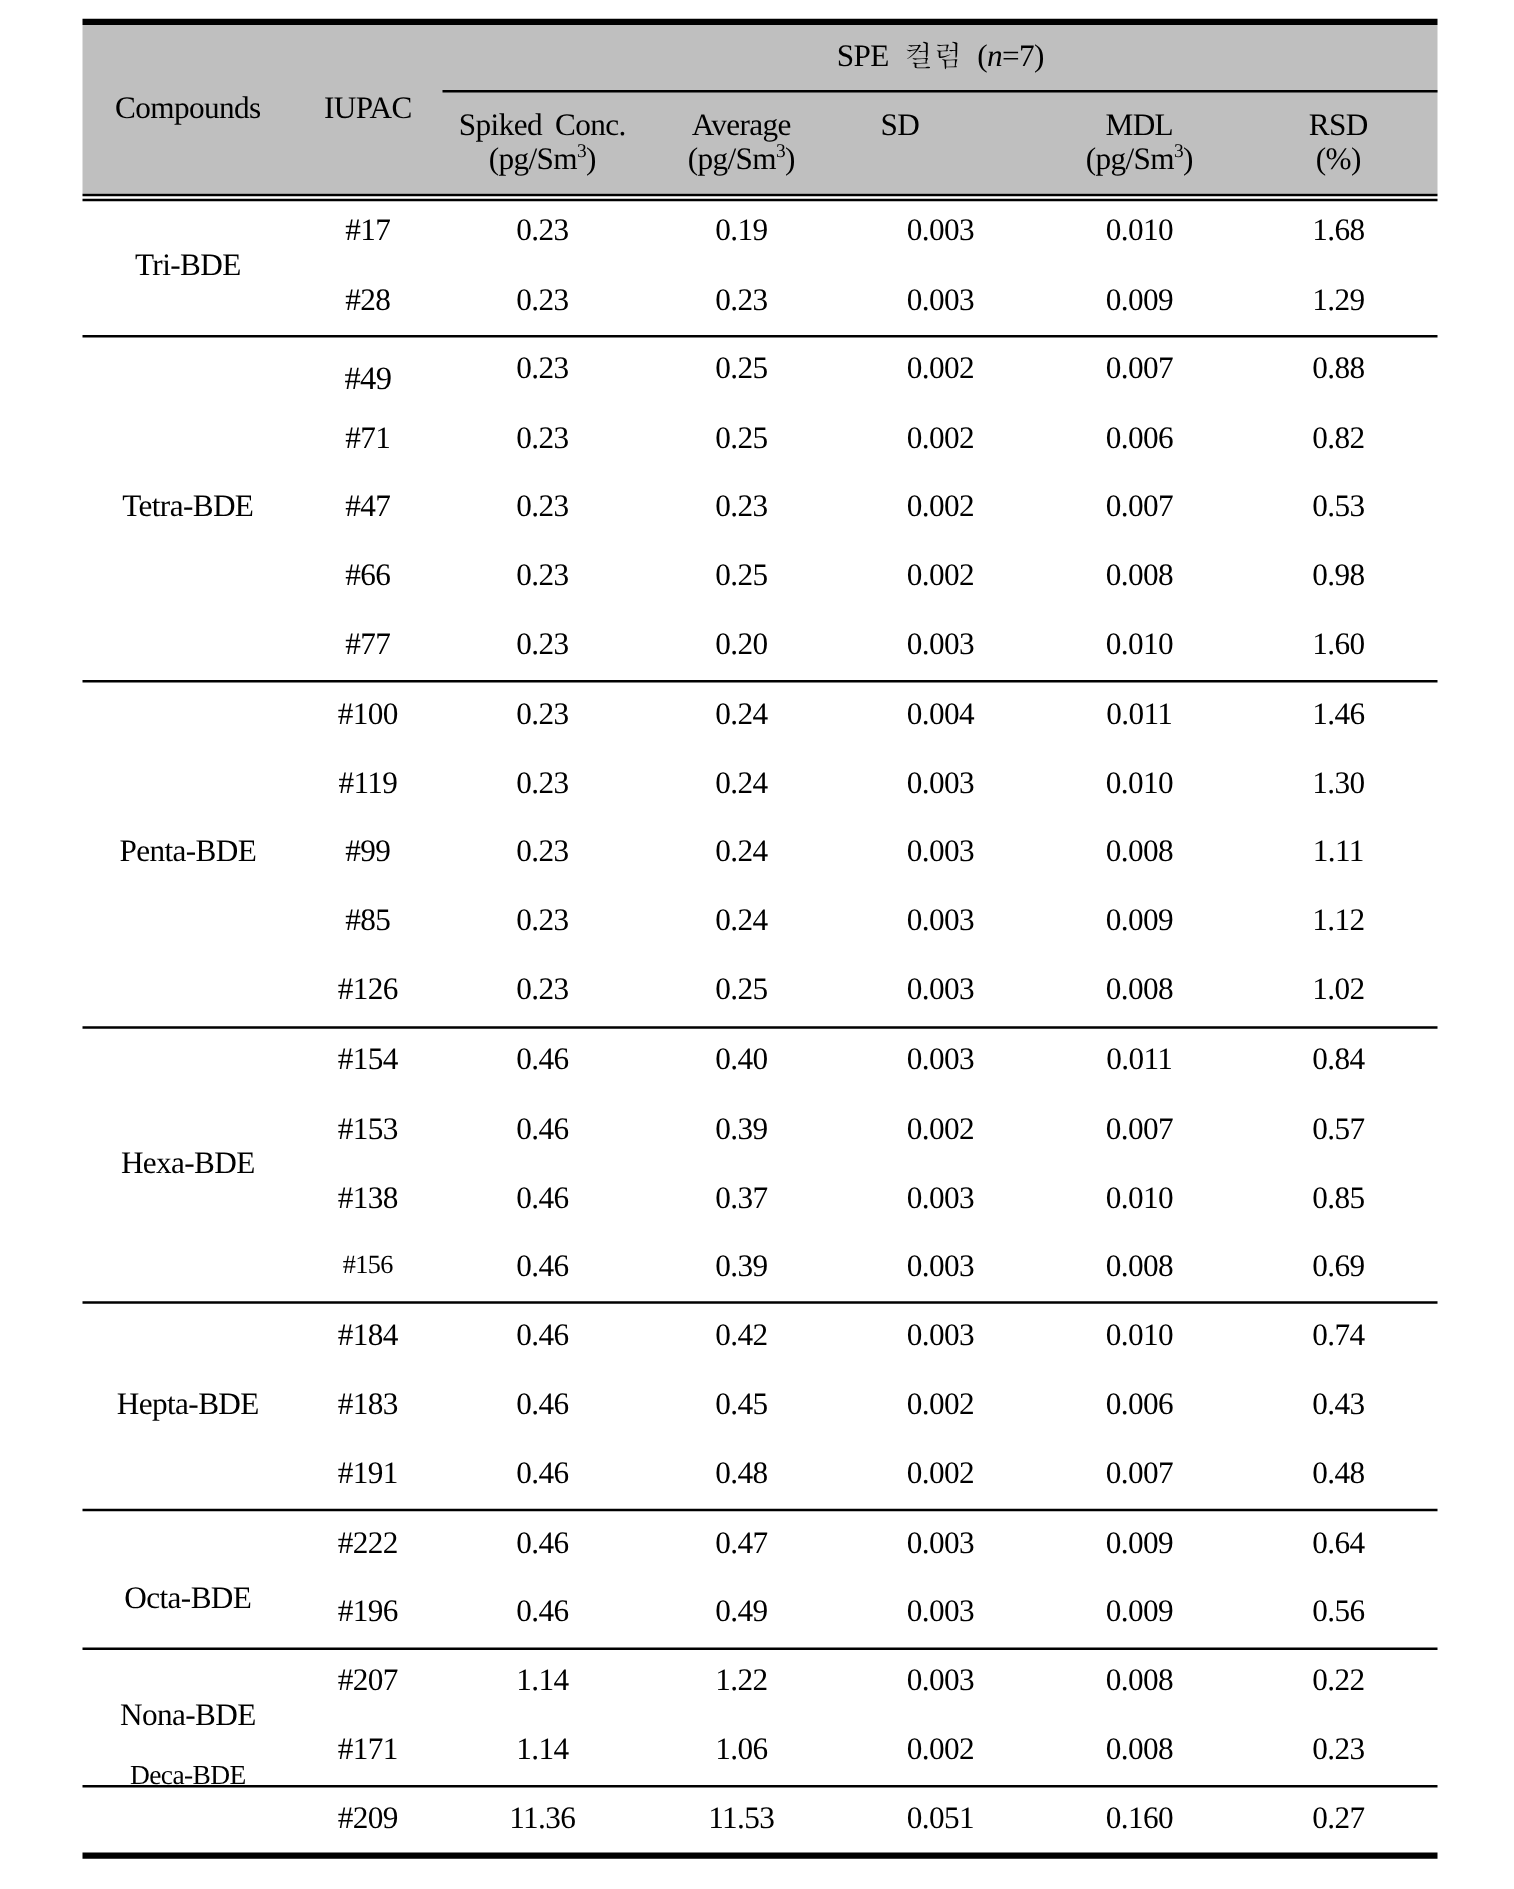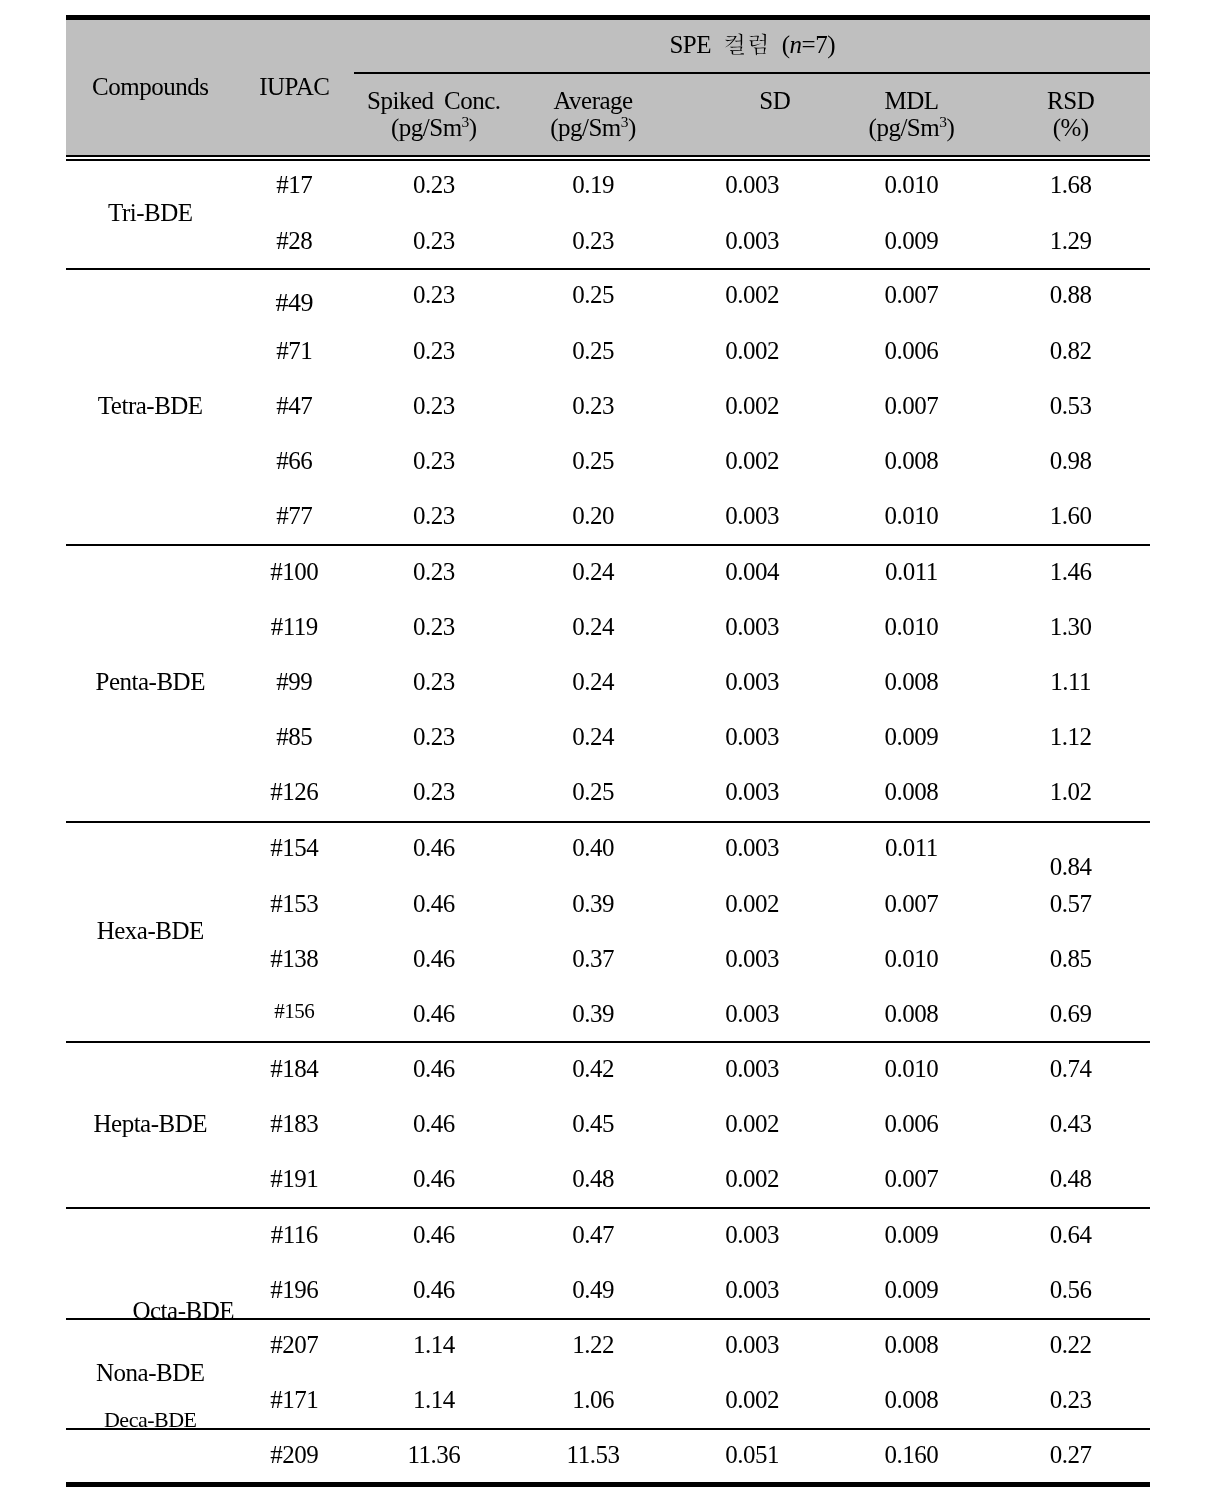--- a/index.html
+++ b/index.html
@@ -35,21 +35,21 @@
   <div class="hdr">
   <div class="tx" style="left:66.0px;top:73.72px;width:168.0px;font-size:25.0px;"><span>Compounds</span></div>
   <div class="tx" style="left:234.0px;top:73.72px;width:120.0px;font-size:25.0px;"><span>IUPAC</span></div>
   <div class="tx" style="left:354.0px;top:31.52px;width:796.0px;font-size:25.0px;"><span>SPE</span><span class="kowrap"><svg class="ko" viewBox="0 -900 2048 1100" width="47.20" height="25.35" style="vertical-align:-4.61px;margin:0 11.50px 0 11.50px">
             <path fill="currentColor" d="M471 -718H464L420 -717Q338 -715 299 -716Q235 -718 191 -725Q161 -732 159 -724Q157 -718 174 -706Q233 -674 257 -668Q272 -665 286 -673Q292 -676 295 -679Q301 -681 310 -682Q353 -687 415 -690Q460 -693 509 -694Q498 -663 479 -628Q464 -600 449 -577Q361 -562 273 -557Q178 -552 130 -562Q106 -566 102 -561Q97 -555 117 -542Q181 -508 201 -501Q217 -497 228 -506Q232 -509 235 -510Q242 -513 249 -514Q280 -520 341 -533Q398 -547 437 -556Q386 -480 291 -390Q201 -306 131 -261Q105 -243 108 -238Q110 -233 141 -247Q258 -308 367 -411Q495 -532 568 -676L581 -694Q596 -713 594 -719Q590 -729 553 -731Q527 -732 515 -730Q506 -729 498 -726Q493 -723 488 -722Q481 -720 471 -718ZM769 -753V-526Q738 -524 663 -522Q592 -521 539 -521Q512 -524 509 -517Q508 -511 530 -496Q565 -480 578 -478Q588 -476 600 -481Q607 -485 613 -486Q622 -489 634 -490L769 -495V-360Q769 -315 776 -296Q783 -279 797 -290Q813 -310 822 -350Q829 -387 831 -455L832 -754L834 -770Q837 -787 833 -793Q828 -804 803 -812L798 -815Q767 -825 749 -830Q719 -838 696 -839Q656 -836 660 -826Q663 -820 689 -808Q722 -793 743 -779Q768 -763 769 -753ZM377 -65V22Q377 48 394 61Q416 78 467 78H879Q912 78 913 55Q913 32 875 27Q829 23 807 27Q794 29 779 36Q769 42 761 44Q748 49 730 52Q658 54 576 54Q507 54 466 54Q453 54 447 49Q440 43 440 30V-61Q440 -67 442 -70Q445 -72 450 -74L458 -77Q527 -77 634 -80Q694 -81 791 -83H799Q835 -83 833 -99Q831 -113 792 -120Q797 -147 807 -177Q817 -207 828 -229L834 -242Q843 -256 840 -262Q836 -271 802 -273Q780 -275 770 -274Q764 -273 757 -271L740 -267Q634 -259 520 -257Q400 -256 336 -262Q309 -266 307 -259Q303 -254 323 -243Q376 -217 396 -214Q411 -211 426 -218Q434 -222 438 -224Q448 -227 458 -228L510 -232Q605 -236 650 -237Q726 -240 762 -240Q760 -206 757 -166Q755 -134 753 -115L740 -113Q728 -111 722 -110Q711 -108 699 -107Q632 -105 572 -104Q534 -103 449 -103Q437 -108 403 -112Q365 -116 334 -114Q301 -108 302 -101Q302 -96 322 -91Q348 -85 360 -79Q375 -73 377 -65ZM1794 -751V-556Q1753 -552 1703 -551Q1663 -549 1605 -549Q1579 -551 1579 -544Q1578 -539 1595 -530Q1634 -511 1647 -508Q1657 -506 1669 -512Q1675 -515 1679 -517Q1685 -519 1694 -521Q1720 -524 1739 -526Q1766 -528 1794 -529V-347Q1794 -312 1797 -300Q1801 -285 1813 -285Q1827 -288 1838 -321Q1850 -360 1853 -426L1859 -754L1861 -773Q1863 -786 1862 -792Q1859 -801 1846 -808Q1832 -816 1799 -823Q1765 -831 1706 -840Q1673 -835 1676 -825Q1679 -818 1703 -810L1713 -806Q1748 -792 1764 -782Q1792 -766 1794 -751ZM1212 -481 1213 -340Q1213 -307 1232 -288Q1249 -272 1268 -273Q1350 -284 1438 -311Q1526 -338 1600 -376Q1623 -389 1620 -396Q1617 -403 1593 -393Q1526 -364 1435 -346Q1374 -333 1305 -325Q1288 -324 1281 -329Q1275 -334 1274 -347V-487Q1273 -494 1275 -496Q1277 -498 1282 -499Q1285 -500 1287 -500Q1290 -502 1293 -503L1348 -506L1503 -511Q1541 -511 1543 -526Q1545 -540 1512 -546Q1519 -581 1529 -620Q1541 -666 1551 -698L1559 -713Q1568 -726 1565 -731Q1560 -738 1524 -739Q1503 -740 1492 -739Q1486 -738 1477 -736Q1472 -735 1468 -734Q1462 -733 1454 -732Q1356 -728 1304 -727Q1222 -725 1178 -731Q1159 -734 1157 -729Q1154 -723 1174 -712Q1219 -688 1234 -685Q1245 -682 1261 -689Q1269 -692 1274 -694Q1283 -697 1293 -699L1326 -702Q1373 -705 1400 -706Q1445 -708 1487 -709L1486 -688Q1483 -627 1481 -603Q1479 -560 1477 -545L1461 -541Q1452 -539 1447 -538Q1438 -536 1422 -534Q1385 -532 1358 -530Q1311 -527 1282 -527Q1264 -532 1232 -539Q1201 -539 1171 -539Q1146 -536 1143 -529Q1140 -522 1160 -517Q1181 -511 1193 -502Q1208 -493 1212 -481ZM1408 -171 1409 -163Q1412 -136 1415 -92Q1417 -67 1420 -16L1426 65Q1426 120 1446 112Q1466 103 1477 50L1593 47Q1681 45 1721 44Q1789 43 1818 44Q1858 45 1855 29Q1853 12 1805 8Q1810 -26 1819 -71Q1828 -120 1841 -177Q1842 -183 1846 -189Q1849 -193 1854 -200Q1866 -214 1862 -220Q1856 -228 1814 -230Q1792 -231 1782 -230Q1776 -230 1770 -228Q1766 -226 1763 -226Q1757 -224 1749 -223Q1710 -221 1611 -218Q1512 -215 1476 -215Q1452 -222 1418 -226Q1398 -228 1365 -230Q1329 -225 1329 -216Q1330 -209 1351 -203Q1373 -197 1387 -190Q1406 -180 1408 -171ZM1471 -173Q1471 -179 1473 -182Q1475 -184 1479 -186L1484 -188L1703 -196L1778 -198Q1778 -170 1776 -95Q1774 -43 1772 8L1756 12Q1743 16 1735 17Q1722 19 1702 21L1477 26Z"></path>
           </svg><span class="sr">컬럼</span></span><span>(</span><i>n</i><span>=7)</span></div>
   <div class="tx" style="left:354.0px;top:87.53px;width:159.2px;font-size:25.0px;word-spacing:4.8px;"><span>Spiked Conc.</span></div>
   <div class="tx" style="left:354.0px;top:115.42px;width:159.2px;font-size:25.0px;"><span>(pg/Sm</span><sup>3</sup><span>)</span></div>
   <div class="tx" style="left:513.2px;top:87.53px;width:159.2px;font-size:25.0px;"><span>Average</span></div>
   <div class="tx" style="left:513.2px;top:115.42px;width:159.2px;font-size:25.0px;"><span>(pg/Sm</span><sup>3</sup><span>)</span></div>
-  <div class="tx" style="left:695px;top:87.53px;width:159.2px;font-size:25.0px;"><span>SD</span></div>
+  <div class="tx" style="left:640px;top:87.53px;width:159.2px;font-size:25.0px;"><span>SD</span></div>
   <div class="tx" style="left:831.6px;top:87.53px;width:159.2px;font-size:25.0px;"><span>MDL</span></div>
   <div class="tx" style="left:831.6px;top:115.42px;width:159.2px;font-size:25.0px;"><span>(pg/Sm</span><sup>3</sup><span>)</span></div>
   <div class="tx" style="left:990.8px;top:87.53px;width:159.2px;font-size:25.0px;"><span>RSD</span></div>
   <div class="tx" style="left:990.8px;top:115.42px;width:159.2px;font-size:25.0px;"><span>(%)</span></div>
   </div>
   <div class="body">
     <div class="grp">
   <div class="tx" style="left:66.0px;top:199.53px;width:168.0px;font-size:25.0px;"><span>Tri-BDE</span></div>
       <div class="row">
   <div class="tx" style="left:234.0px;top:171.53px;width:120.0px;font-size:25.0px;"><span>#17</span></div>
@@ -155,21 +155,21 @@
       </div>
     </div>
     <div class="grp">
   <div class="tx" style="left:66.0px;top:918.05px;width:168.0px;font-size:25.0px;"><span>Hexa-BDE</span></div>
       <div class="row">
   <div class="tx" style="left:234.0px;top:835.48px;width:120.0px;font-size:25.0px;"><span>#154</span></div>
   <div class="tx" style="left:354.0px;top:835.48px;width:159.2px;font-size:25.0px;"><span>0.46</span></div>
   <div class="tx" style="left:513.2px;top:835.48px;width:159.2px;font-size:25.0px;"><span>0.40</span></div>
   <div class="tx" style="left:672.4px;top:835.48px;width:159.2px;font-size:25.0px;"><span>0.003</span></div>
   <div class="tx" style="left:831.6px;top:835.48px;width:159.2px;font-size:25.0px;"><span>0.011</span></div>
-  <div class="tx" style="left:990.8px;top:835.48px;width:159.2px;font-size:25.0px;margin-top:19px;"><span>0.84</span></div>
+  <div class="tx" style="left:990.8px;top:835.48px;width:159.2px;font-size:25.0px;"><span>0.84</span></div>
       </div>
       <div class="row">
   <div class="tx" style="left:234.0px;top:890.52px;width:120.0px;font-size:25.0px;"><span>#153</span></div>
   <div class="tx" style="left:354.0px;top:890.52px;width:159.2px;font-size:25.0px;"><span>0.46</span></div>
   <div class="tx" style="left:513.2px;top:890.52px;width:159.2px;font-size:25.0px;"><span>0.39</span></div>
   <div class="tx" style="left:672.4px;top:890.52px;width:159.2px;font-size:25.0px;"><span>0.002</span></div>
   <div class="tx" style="left:831.6px;top:890.52px;width:159.2px;font-size:25.0px;"><span>0.007</span></div>
   <div class="tx" style="left:990.8px;top:890.52px;width:159.2px;font-size:25.0px;"><span>0.57</span></div>
       </div>
       <div class="row">
@@ -210,23 +210,23 @@
       <div class="row">
   <div class="tx" style="left:234.0px;top:1166.22px;width:120.0px;font-size:25.0px;"><span>#191</span></div>
   <div class="tx" style="left:354.0px;top:1166.22px;width:159.2px;font-size:25.0px;"><span>0.46</span></div>
   <div class="tx" style="left:513.2px;top:1166.22px;width:159.2px;font-size:25.0px;"><span>0.48</span></div>
   <div class="tx" style="left:672.4px;top:1166.22px;width:159.2px;font-size:25.0px;"><span>0.002</span></div>
   <div class="tx" style="left:831.6px;top:1166.22px;width:159.2px;font-size:25.0px;"><span>0.007</span></div>
   <div class="tx" style="left:990.8px;top:1166.22px;width:159.2px;font-size:25.0px;"><span>0.48</span></div>
       </div>
     </div>
     <div class="grp">
-  <div class="tx" style="left:66.0px;top:1298px;width:168.0px;font-size:25.0px;text-align:right;"><span>Octa-BDE</span></div>
-      <div class="row">
-  <div class="tx" style="left:234.0px;top:1222.42px;width:120.0px;font-size:25.0px;"><span>#116</span></div>
+  <div class="tx" style="left:66.0px;top:1266px;width:168.0px;font-size:25.0px;"><span>Octa-BDE</span></div>
+      <div class="row">
+  <div class="tx" style="left:234.0px;top:1222.42px;width:120.0px;font-size:25.0px;"><span>#222</span></div>
   <div class="tx" style="left:354.0px;top:1222.42px;width:159.2px;font-size:25.0px;"><span>0.46</span></div>
   <div class="tx" style="left:513.2px;top:1222.42px;width:159.2px;font-size:25.0px;"><span>0.47</span></div>
   <div class="tx" style="left:672.4px;top:1222.42px;width:159.2px;font-size:25.0px;"><span>0.003</span></div>
   <div class="tx" style="left:831.6px;top:1222.42px;width:159.2px;font-size:25.0px;"><span>0.009</span></div>
   <div class="tx" style="left:990.8px;top:1222.42px;width:159.2px;font-size:25.0px;"><span>0.64</span></div>
       </div>
       <div class="row">
   <div class="tx" style="left:234.0px;top:1277.22px;width:120.0px;font-size:25.0px;"><span>#196</span></div>
   <div class="tx" style="left:354.0px;top:1277.22px;width:159.2px;font-size:25.0px;"><span>0.46</span></div>
   <div class="tx" style="left:513.2px;top:1277.22px;width:159.2px;font-size:25.0px;"><span>0.49</span></div>

